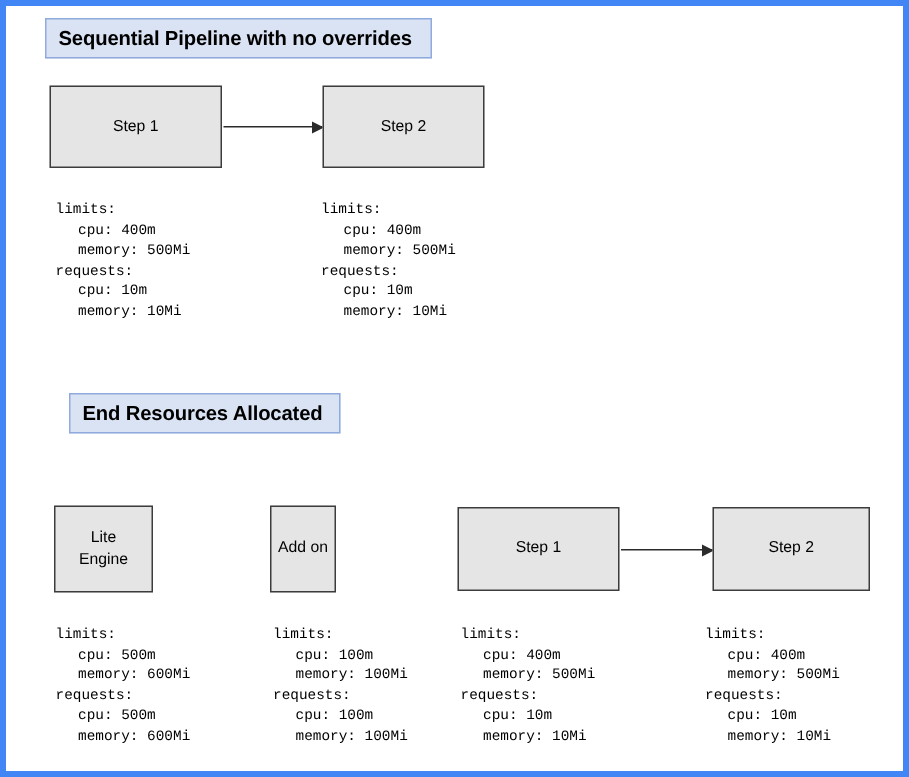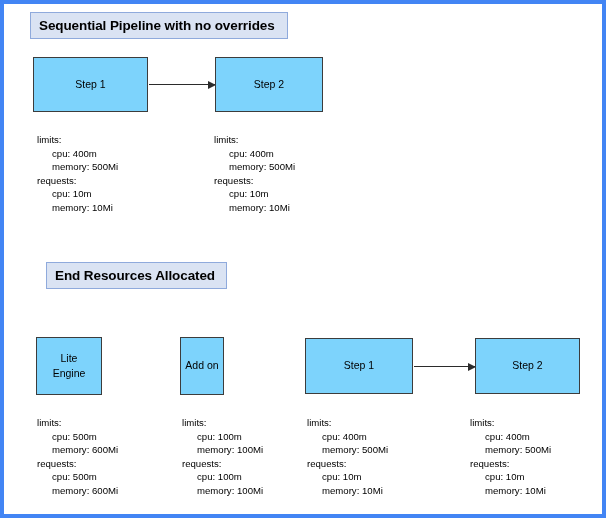--- a/index.html
+++ b/index.html
@@ -31,21 +31,21 @@
     padding-left: 8px;
     font-size: 13.5px;
     font-weight: bold;
     color: #000000;
     letter-spacing: -0.1px;
   }
 
   
   .flow-box {
     position: absolute;
-    background: #7dd3fc;
+    background: #e5e5e5;
     border: 1.4px solid #3c3c3c;
     display: flex;
     flex-direction: column;
     align-items: center;
     justify-content: center;
     font-size: 10.5px;
     color: #000000;
     line-height: 1.45;
   }
   .flow-box .line { display: block; white-space: nowrap; }
@@ -67,20 +67,21 @@
     border-left: 8px solid #2b2b2b;
   }
 
   
   .res-block {
     position: absolute;
     font-size: 9.6px;
     line-height: 13.6px;
     color: #000000;
     white-space: nowrap;
+    font-family: Liberation Mono, monospace;
   }
   .res-block .key { display: block; }
   .res-block .val { display: block; padding-left: 15px; }
 </style>
 </head>
 <body>
 
 <div id="canvas">
 
   <div class="section-header" style="left:26px; top:8px; width:258px; height:27px;">

